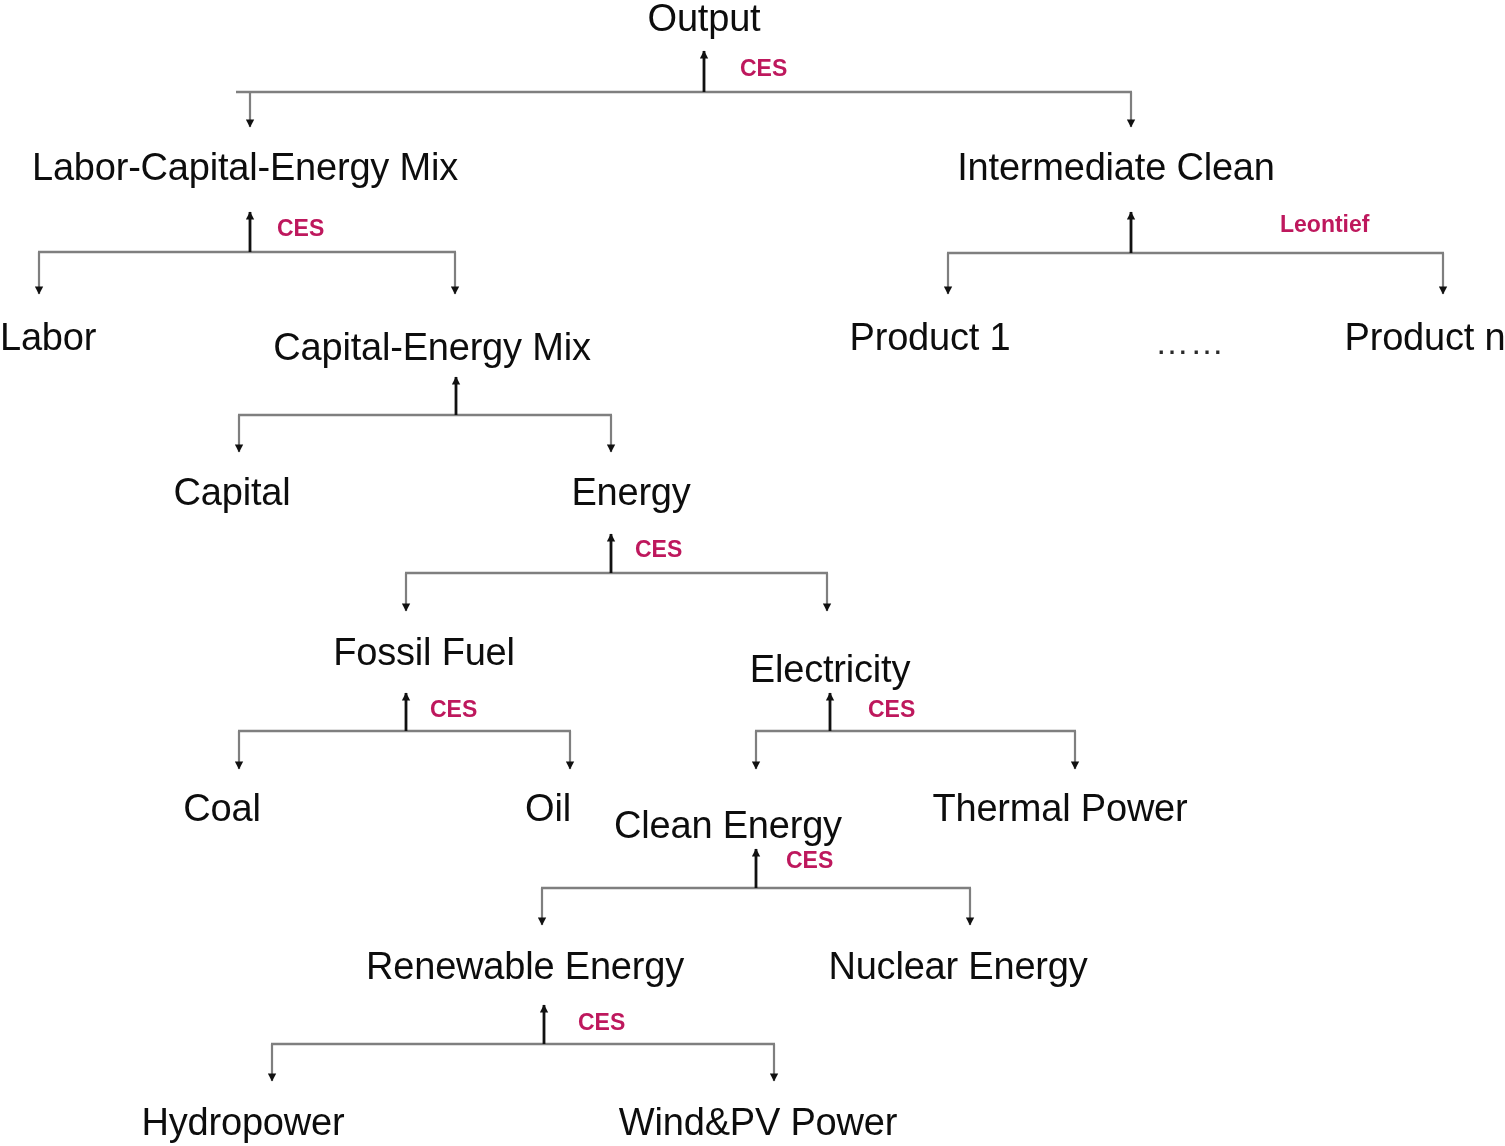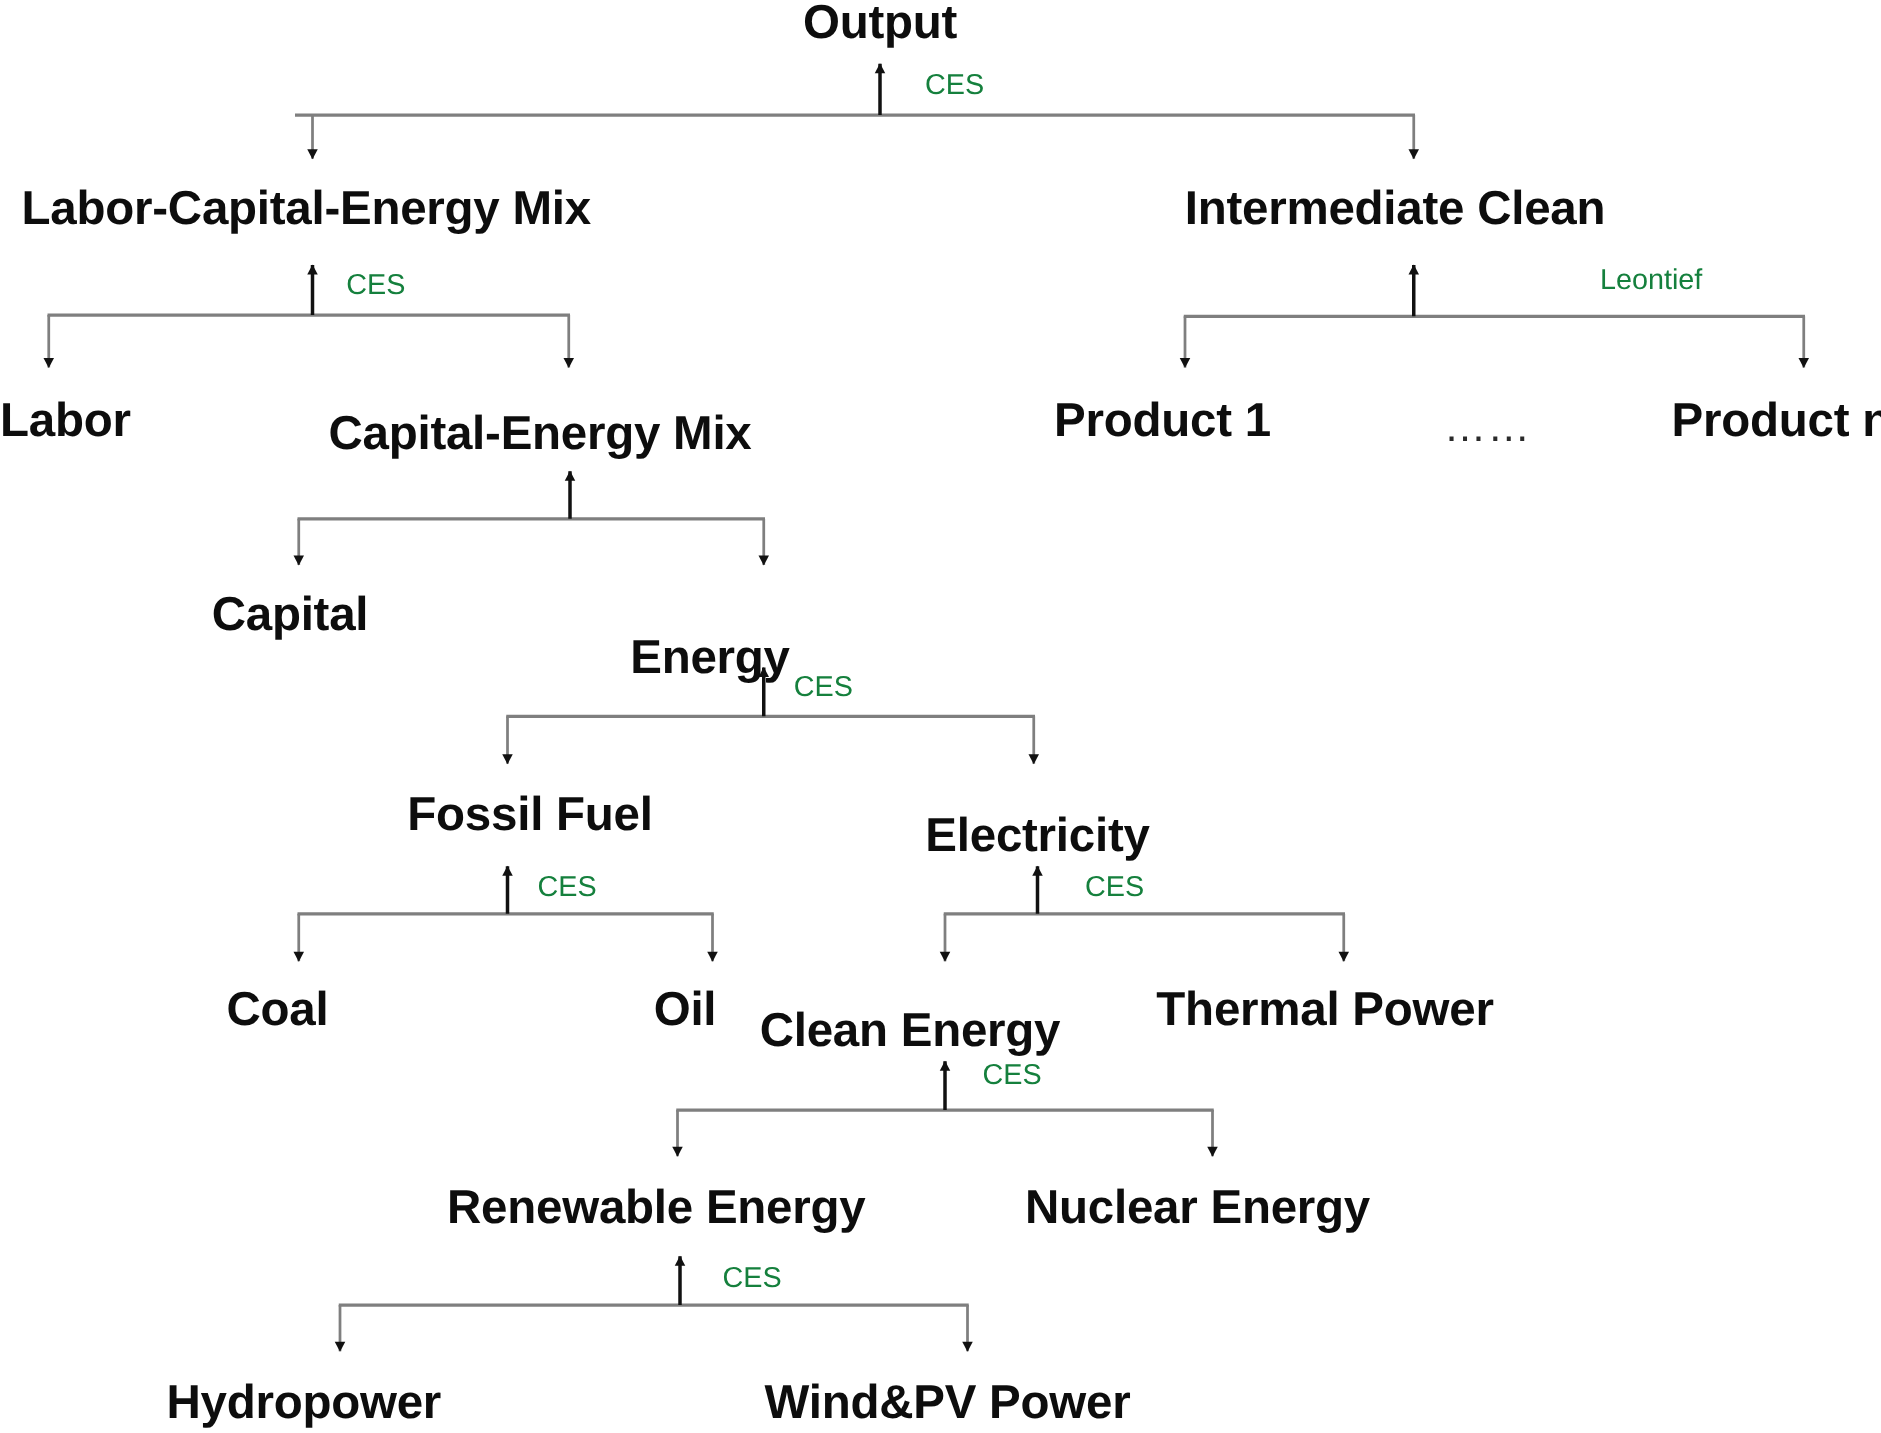--- a/index.html
+++ b/index.html
@@ -24,35 +24,35 @@
     left: 0;
     top: 0;
     width: 1505px;
     height: 1146px;
   }
   .node-label {
     position: absolute;
     white-space: nowrap;
     font-size: 38px;
     line-height: 1;
-    font-weight: 700;
+    font-weight: 400;
     color: #0d0d0d;
     transform: translate(-50%, -50%);
     letter-spacing: -0.2px;
   }
   .node-label.left-anchor {
     transform: translate(0, -50%);
   }
   .edge-label {
     position: absolute;
     white-space: nowrap;
     font-size: 23px;
     line-height: 1;
-    font-weight: 400;
-    color: #15803d;
+    font-weight: 700;
+    color: #be185d;
     transform: translate(0, -50%);
   }
   .ellipsis-label {
     position: absolute;
     white-space: nowrap;
     font-size: 34px;
     line-height: 1;
     color: #2a2a2a;
     transform: translate(-50%, -50%);
     letter-spacing: 1px;
@@ -128,21 +128,21 @@
     </svg>
   <div id="label-layer">
       <div class="node-label" style="left: 704px; top: 18px;">Output</div>
       <div class="node-label" style="left: 245px; top: 167px;">Labor-Capital-Energy Mix</div>
       <div class="node-label" style="left: 1116px; top: 167px;">Intermediate Clean</div>
       <div class="node-label left-anchor" style="left: 0px; top: 337px;">Labor</div>
       <div class="node-label" style="left: 432px; top: 323px; margin-top: 24px;">Capital-Energy Mix</div>
       <div class="node-label" style="left: 930px; top: 337px;">Product 1</div>
       <div class="node-label" style="left: 1425px; top: 337px; text-align: center;">Product n</div>
       <div class="node-label" style="left: 232px; top: 492px;">Capital</div>
-      <div class="node-label" style="left: 568px; top: 492px; margin-top: 34px;">Energy</div>
+      <div class="node-label" style="left: 631px; top: 492px;">Energy</div>
       <div class="node-label" style="left: 392px; top: 652px; margin-left: 32px;">Fossil Fuel</div>
       <div class="node-label" style="left: 830px; top: 652px; margin-top: 17px;">Electricity</div>
       <div class="node-label" style="left: 222px; top: 808px;">Coal</div>
       <div class="node-label" style="left: 548px; top: 808px;">Oil</div>
       <div class="node-label" style="left: 728px; top: 808px; margin-top: 17px;">Clean Energy</div>
       <div class="node-label" style="left: 1060px; top: 808px;">Thermal Power</div>
       <div class="node-label" style="left: 525px; top: 966px;">Renewable Energy</div>
       <div class="node-label" style="left: 958px; top: 966px;">Nuclear Energy</div>
       <div class="node-label" style="left: 243px; top: 1122px;">Hydropower</div>
       <div class="node-label" style="left: 758px; top: 1122px;">Wind&amp;PV Power</div>

